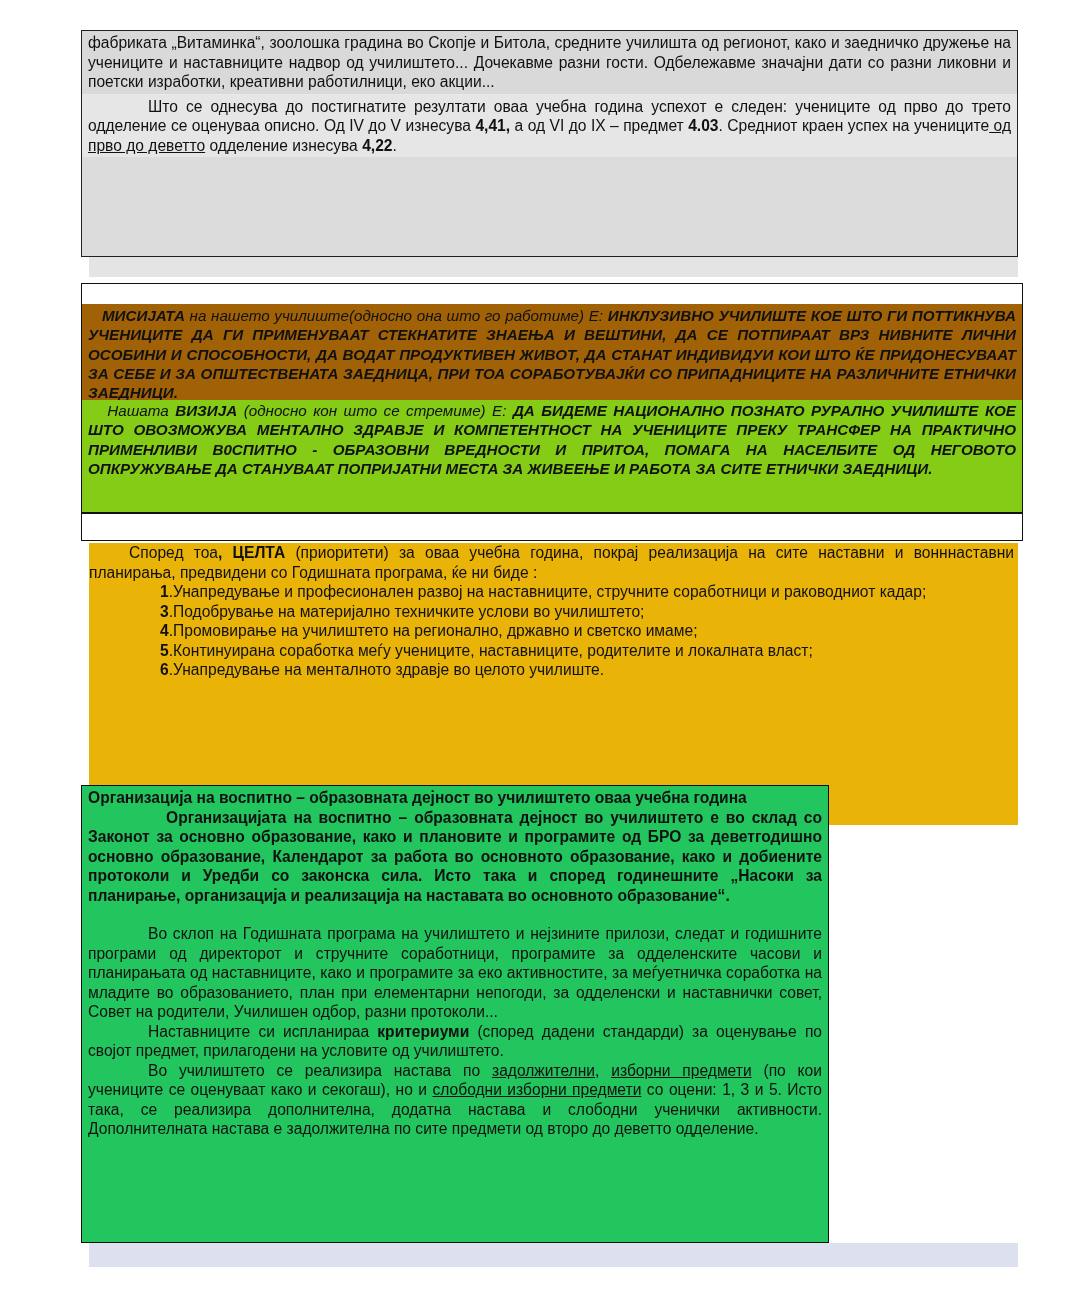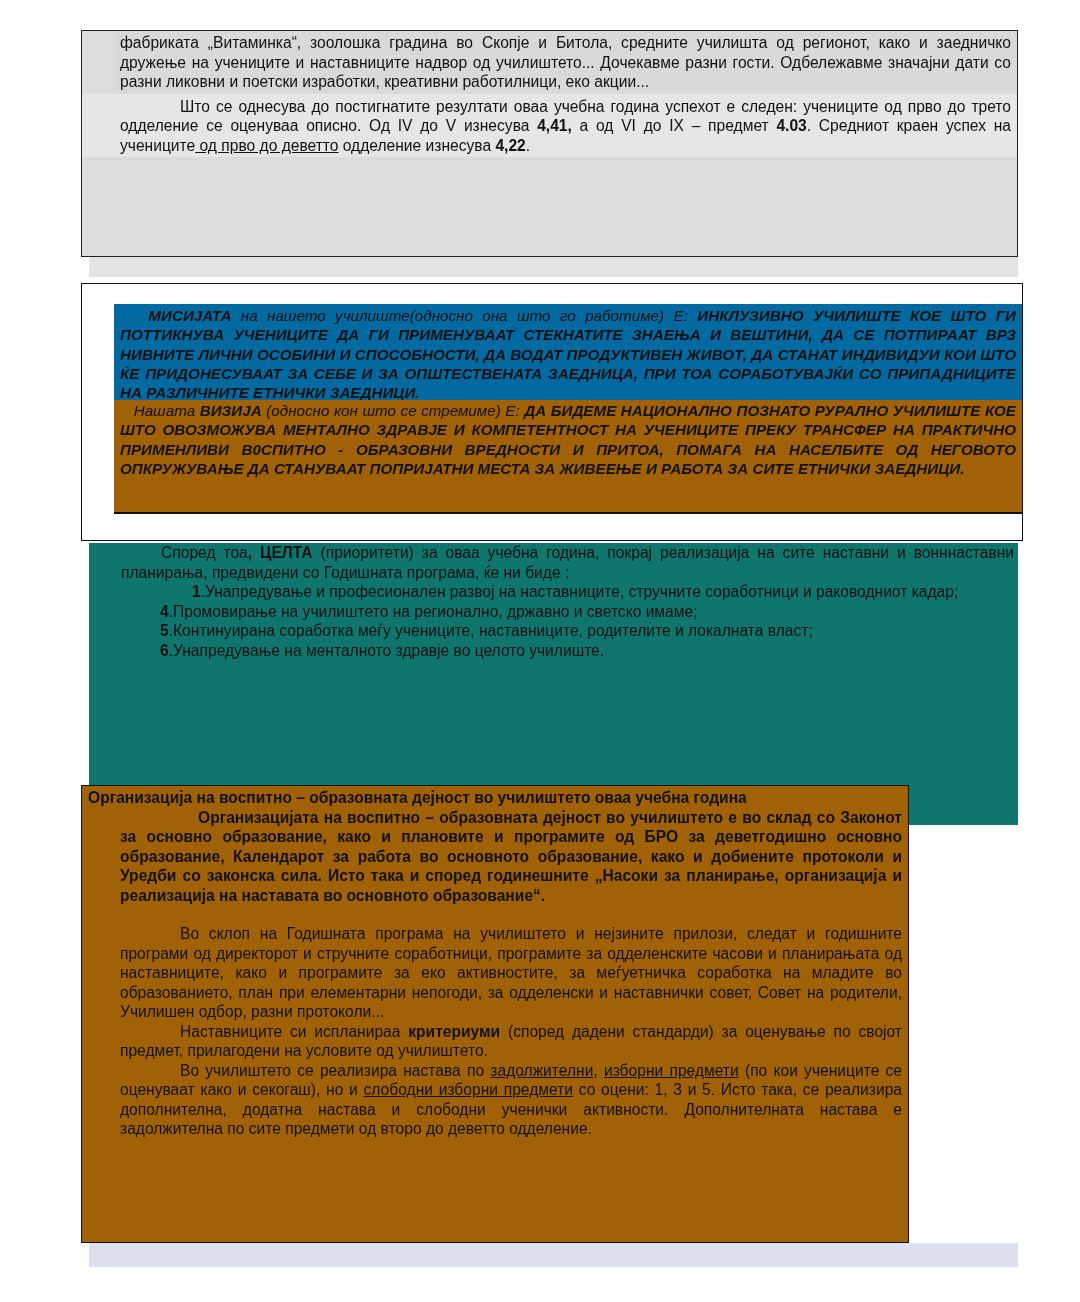--- a/index.html
+++ b/index.html
@@ -1,46 +1,46 @@
 <!DOCTYPE html>
 <html><head>
 <meta charset="utf-8">
 <style>
   html, body { margin: 0; padding: 0; background: #ffffff; }
   body { width: 1080px; height: 1302px; position: relative; overflow: hidden;
          font-family: "Liberation Sans", sans-serif; color: #111; font-size: 15.6px; }
   p { margin: 0; }
   .box { position: absolute; box-sizing: border-box; }
-  .jus { text-align: justify; margin-left: 32px; }
+  .jus { text-align: justify; }
   .ind { text-indent: 60px; }
   .ind2 { text-indent: 78px; font-weight: bold; }
   b { font-weight: bold; }
   u { text-decoration: underline; }
 
   
   #s1 { left: 81px; top: 30px; width: 937px; height: 227px; border: 1px solid #222; background: #dcdcdc; }
   #s1 .topblock { background: #d9d9d9; padding: 2px 6px 2px 6px; line-height: 19.5px; }
   #s1 .lowblock { background: #e6e6e6; padding: 2px 6px 2px 6px; line-height: 19.5px; border-top: 1px solid #e9e9e9; }
   #s1-strip { left: 89px; top: 257px; width: 929px; height: 20px; background: #e4e4e4; }
 
   
   #s2 { left: 81px; top: 283px; width: 942px; height: 258px; border: 1.5px solid #111; background: #fff; }
-  #s2 .mission { position: absolute; left: 0; top: 20px; right: 0; height: 96px; background: #0369a1; padding: 2px 6px;
+  #s2 .mission { position: absolute; left: 0; top: 20px; right: 0; height: 96px; background: #a16207; padding: 2px 6px;
                  font-style: italic; line-height: 19.3px; font-size: 15.2px; }
-  #s2 .vision { position: absolute; left: 0; top: 116px; right: 0; height: 110px; background: #a16207; padding: 1px 6px;
+  #s2 .vision { position: absolute; left: 0; top: 116px; right: 0; height: 110px; background: #84cc16; padding: 1px 6px;
                 font-style: italic; line-height: 19.3px; font-size: 15.2px; border-bottom: 2px solid #111; }
   .caps { font-weight: bold; }
 
   
-  #s3 { left: 89px; top: 543px; width: 929px; height: 282px; background: #0f766e; padding: 0px 4px 0 0; line-height: 19.5px; }
+  #s3 { left: 89px; top: 543px; width: 929px; height: 282px; background: #eab308; padding: 0px 4px 0 0; line-height: 19.5px; }
   #s3 .prio { padding-left: 71px; }
   #s3 .prio-wrap { text-indent: 71px; }
 
   
-  #s4 { left: 81px; top: 785px; width: 828px; height: 458px; border: 1.5px solid #111; background: #a16207; padding: 2px 6px; line-height: 19.5px; }
+  #s4 { left: 81px; top: 785px; width: 748px; height: 458px; border: 1.5px solid #111; background: #22c55e; padding: 2px 6px; line-height: 19.5px; }
   #s4-strip { left: 89px; top: 1243px; width: 929px; height: 24px; background: #dde1ef; }
 </style>
 </head>
 <body>
 
 <div id="s1" class="box">
   <p class="topblock jus">фабриката „Витаминка“, зоолошка градина во Скопје и Битола,  средните  училишта од регионот, како и заедничко  дружење на учениците и наставниците надвор од училиштето... Дочекавме разни гости. Одбележавме значајни дати со разни  ликовни и поетски изработки,  креативни   работилници, еко акции...</p>
   <div class="lowblock">
     <p class="jus ind"><span>Што се однесува до постигнатите резултати оваа учебна година  успехот е следен: учениците од  прво до трето одделение се оценуваа описно. Од  IV до V  изнесува </span><b>4,41,</b><span> а од VI до IX – предмет </span><b>4.03</b><span>. Средниот краен успех на учениците</span><u> од прво до деветто</u><span> одделение изнесува </span><b>4,22</b><span>.</span></p>
   </div>
@@ -48,20 +48,21 @@
 <div id="s1-strip" class="box"></div>
 
 <div id="s2" class="box">
   <p class="mission jus">&nbsp;&nbsp;&nbsp;<span class="caps">МИСИЈАТА</span><span>   на нашето училиште(односно она што го работиме) Е: </span><span class="caps">ИНКЛУЗИВНО  УЧИЛИШТЕ КОЕ ШТО ГИ ПОТТИКНУВА УЧЕНИЦИТЕ ДА ГИ ПРИМЕНУВААТ  СТЕКНАТИТЕ ЗНАЕЊА И ВЕШТИНИ, ДА СЕ ПОТПИРААТ ВРЗ НИВНИТЕ ЛИЧНИ  ОСОБИНИ  И СПОСОБНОСТИ, ДА ВОДАТ ПРОДУКТИВЕН ЖИВОТ, ДА СТАНАТ  ИНДИВИДУИ  КОИ ШТО ЌЕ ПРИДОНЕСУВААТ ЗА СЕБЕ И ЗА ОПШТЕСТВЕНАТА ЗАЕДНИЦА, ПРИ ТОА  СОРАБОТУВАЈЌИ СО ПРИПАДНИЦИТЕ НА РАЗЛИЧНИТЕ  ЕТНИЧКИ ЗАЕДНИЦИ.</span></p>
   <p class="vision jus">&nbsp;&nbsp;&nbsp;<span>Нашата </span><span class="caps">ВИЗИЈА</span><span> (односно кон што се стремиме) Е: </span><span class="caps">ДА БИДЕМЕ   НАЦИОНАЛНО ПОЗНАТО РУРАЛНО УЧИЛИШТЕ КОЕ ШТО ОВОЗМОЖУВА МЕНТАЛНО ЗДРАВЈЕ И   КОМПЕТЕНТНОСТ НА УЧЕНИЦИТЕ  ПРЕКУ ТРАНСФЕР НА ПРАКТИЧНО ПРИМЕНЛИВИ В0СПИТНО - ОБРАЗОВНИ ВРЕДНОСТИ И ПРИТОА, ПОМАГА НА НАСЕЛБИТЕ ОД НЕГОВОТО ОПКРУЖУВАЊЕ  ДА СТАНУВААТ ПОПРИЈАТНИ МЕСТА  ЗА ЖИВЕЕЊЕ И РАБОТА ЗА СИТЕ ЕТНИЧКИ ЗАЕДНИЦИ.</span></p>
 </div>
 
 <div id="s3" class="box">
   <p class="jus" style="text-indent:40px"><span>Според тоа</span><b>, ЦЕЛТА</b><span> (приоритети) за оваа учебна година, покрај реализација на сите наставни и вонннаставни планирања, предвидени со Годишната програма, ќе ни биде :</span></p>
   <p class="jus prio-wrap"><b>1</b><span>.Унапредување и професионален развој   на наставниците, стручните соработници и раководниот кадар;</span></p>
+  <p class="prio"><b>3</b><span>.Подобрување на материјално техничките услови во училиштето;</span></p>
   <p class="prio"><b>4</b><span>.Промовирање на училиштето на регионално, државно и светско имаме;</span></p>
   <p class="prio"><b>5</b><span>.Континуирана  соработка  меѓу учениците, наставниците, родителите и локалната власт;</span></p>
   <p class="prio"><b>6</b><span>.Унапредување на менталното здравје во целото училиште.</span></p>
 </div>
 
 <div id="s4" class="box">
   <p style="font-weight:bold">Организација на воспитно – образовната дејност во училиштето оваа учебна година</p>
   <p class="jus ind2">Организацијата на воспитно – образовната дејност во училиштето е во склад со  Законот  за основно образование,  како и плановите и програмите од БРО за деветгодишно основно образование,  Календарот за работа во основното образование, како и добиените протоколи  и Уредби со законска сила. Исто така и според годинешните „Насоки за планирање, организација и реализација  на наставата во основното образование“.</p>
   <p style="height:19px"></p>
   <p class="jus ind">Во склоп на Годишната програма на училиштето  и нејзините  прилози, следат и годишните програми   од директорот и стручните соработници,   програмите за одделенските часови и планирањата од наставниците, како и програмите  за еко активностите,  за меѓуетничка соработка на младите во образованието, план при елементарни непогоди,  за  одделенски  и наставнички совет, Совет на родители, Училишен одбор, разни протоколи...</p>

